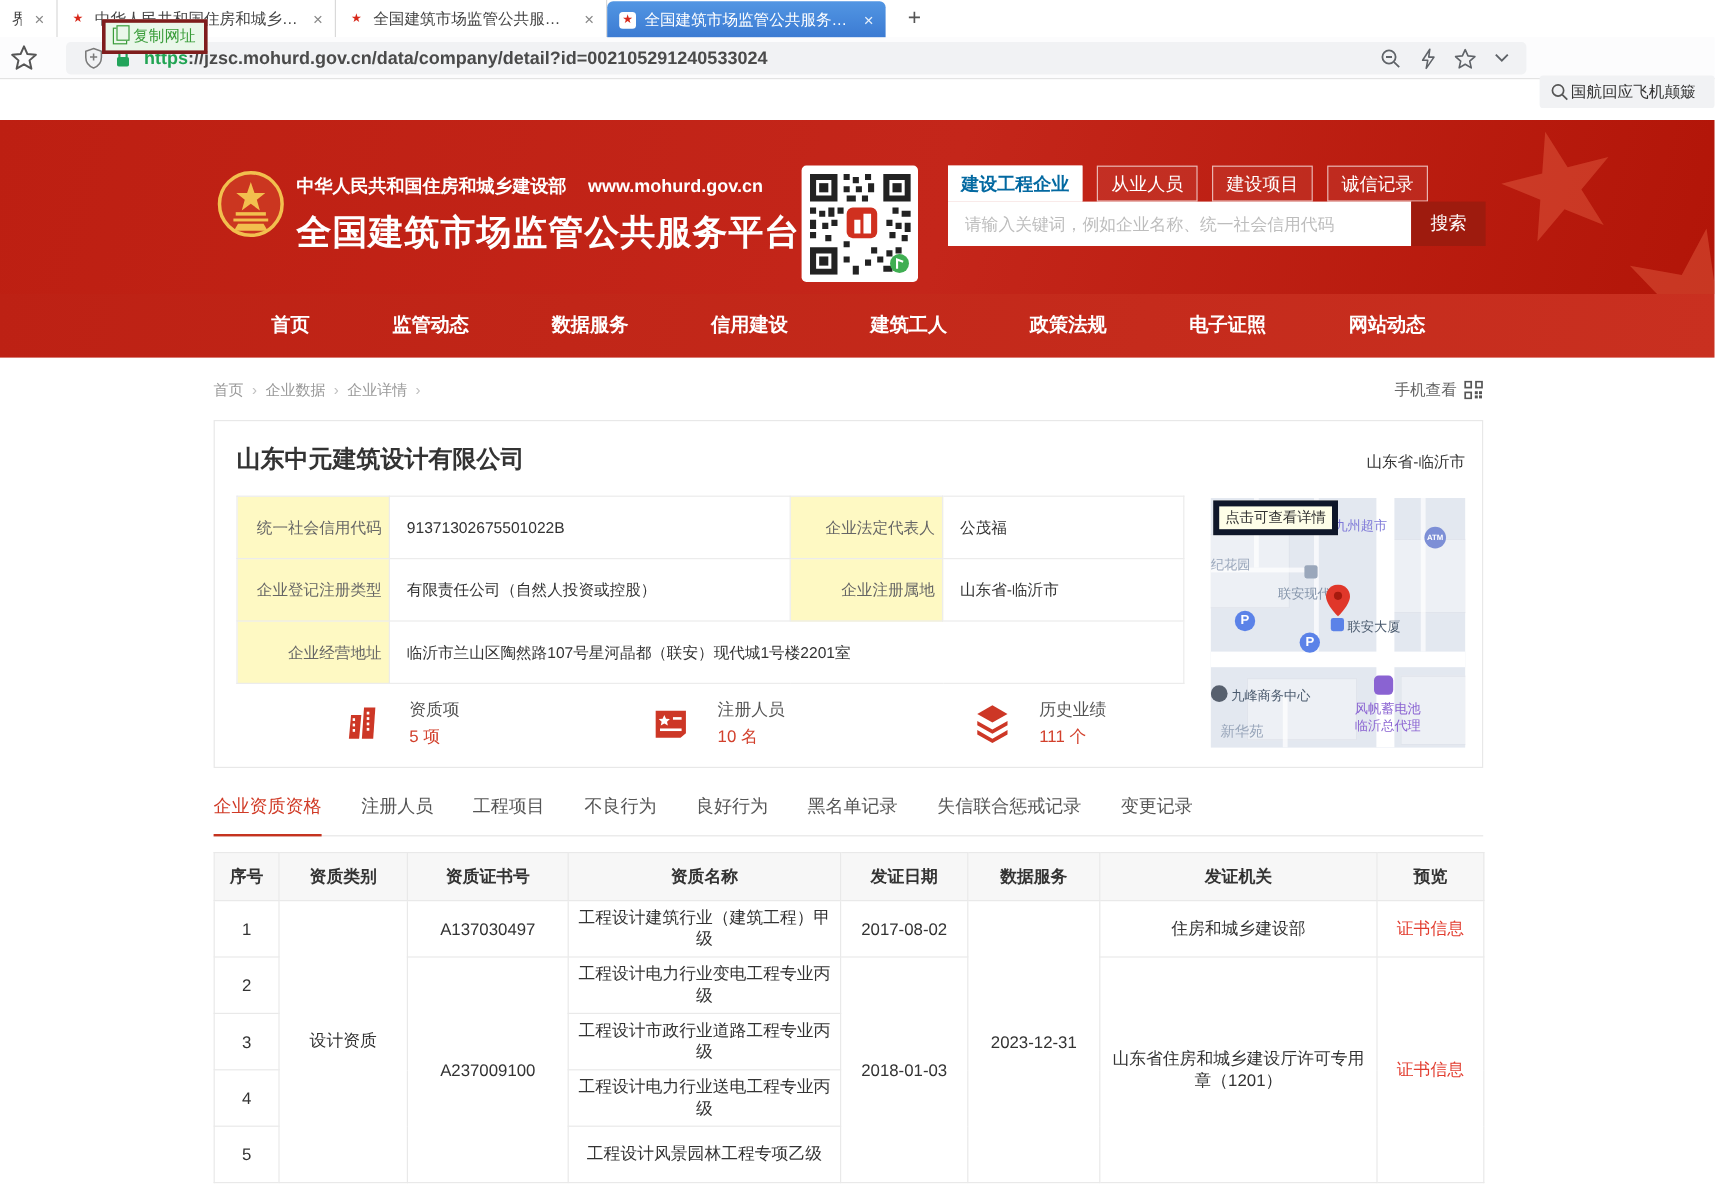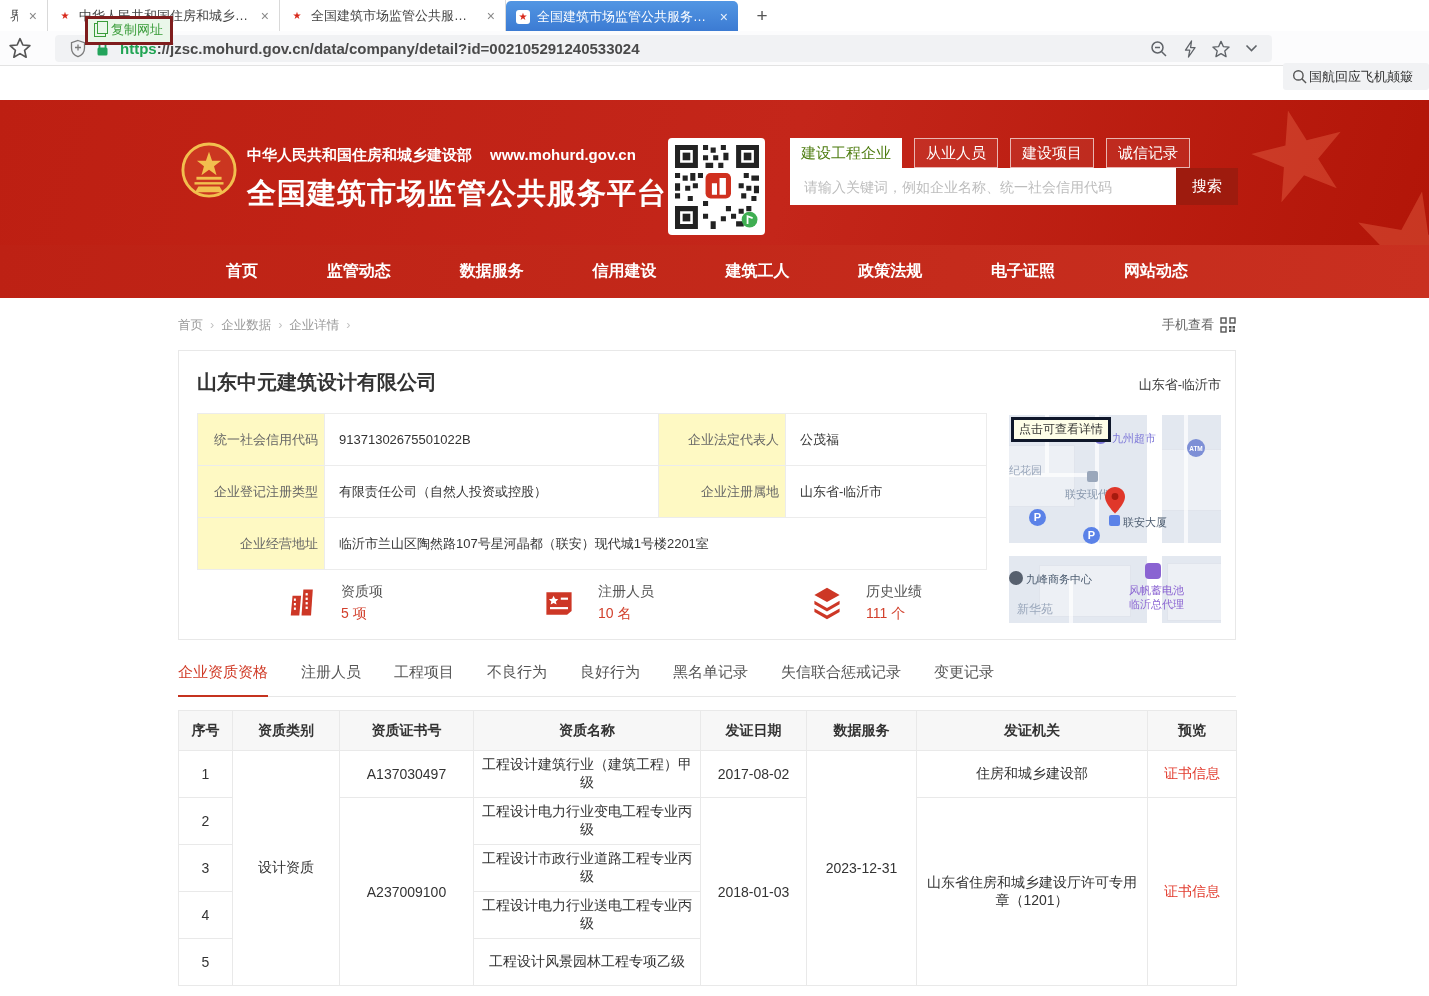--- a/index.html
+++ b/index.html
@@ -42,21 +42,21 @@
   .ds2{left:1345px;top:60px;font-size:150px;transform:rotate(10deg);}
   .emblem{position:absolute;left:180px;top:40px;}
   .mast-text{position:absolute;left:247px;top:46px;color:#fff;text-align:center;}
   .mast-line1{font-size:15px;font-weight:bold;display:flex;gap:18px;align-items:baseline;}
   .mast-title{font-size:29px;font-weight:bold;letter-spacing:1px;margin-top:9px;}
   .qrcard{position:absolute;left:668px;top:38px;width:97px;height:97px;background:#fff;border-radius:4px;display:flex;align-items:center;justify-content:center;}
   .mast-search{position:absolute;left:790px;top:38px;width:448px;}
   .stabs{display:flex;gap:12px;height:30px;}
   .stab{min-width:84px;padding:0 10px;display:flex;align-items:center;justify-content:center;font-size:15px;
         color:#fff;border:1px solid rgba(255,255,255,0.65);background:rgba(255,255,255,0.06);box-sizing:border-box;}
-  .stab.active{background:#fff;color:#4d7c0f;font-weight:normal;border-color:#fff;}
+  .stab.active{background:#fff;color:#0369a1;font-weight:bold;border-color:#fff;}
   .srow{display:flex;height:37px;}
   .s-input{flex:1;border:none;outline:none;padding:0 14px;font-size:14px;color:#333;font-family:inherit;}
   .s-input::placeholder{color:#bdbdbd;}
   .s-btn{width:62px;background:#9e1b0e;color:#fff;border:none;font-size:15px;font-family:inherit;}
   
   .mainnav{position:absolute;top:245px;left:0;width:1429px;height:53px;background:linear-gradient(100deg,#bd2114,#c93020);overflow:hidden;}
   .navwrap{position:absolute;left:178px;width:1058px;height:53px;display:flex;justify-content:space-between;align-items:center;padding:0 48px;box-sizing:border-box;}
   .nav-item{color:#fff;font-size:16px;font-weight:bold;}
   
   .page-body{position:absolute;left:178px;top:312px;width:1058px;}
@@ -86,21 +86,21 @@
   .poi{position:absolute;border-radius:50%;}
   .poi-vio{background:#7e78d8;width:15px;height:15px;}
   .poi-atm{background:#7d8fd6;width:18px;height:18px;color:#fff;font-size:6.5px;font-weight:bold;display:flex;align-items:center;justify-content:center;}
   .pmark{position:absolute;width:17px;height:17px;border-radius:50%;background:#5b82e8;color:#fff;}
   .pmark::after{content:"P";display:block;text-align:center;font-size:11px;font-weight:bold;line-height:17px;}
   .poi-dark{background:#57606e;width:14px;height:14px;}
   .poi-purple{background:#8a63d2;width:16px;height:16px;border-radius:4px;}
   .bldg{position:absolute;width:11px;height:11px;background:#9aa7bb;border-radius:2px;}
   .bldg.blue{background:#5b82e8;}
   .map-pin{position:absolute;left:96px;top:72px;}
-  .map-tip{position:absolute;left:2px;top:2px;background:#fefee8;border:3px solid #0f172a;color:#333;font-size:12px;padding:1px 5px;z-index:5;}
+  .map-tip{position:absolute;left:2px;top:2px;background:#fefee8;border:5px solid #0f172a;color:#333;font-size:12px;padding:1px 5px;z-index:5;}
   
   .dtabs{display:flex;gap:33px;margin-top:23px;border-bottom:1px solid #e7e7e7;font-size:15px;color:#555;}
   .dtab{padding-bottom:13px;}
   .dtab.active{color:#d03a26;border-bottom:2px solid #c5331f;margin-bottom:-1px;}
   
   table.qtable{border-collapse:collapse;table-layout:fixed;width:1058px;margin-top:13px;}
   table.qtable th{background:#f7f7f7;border:1px solid #e9e9e9;font-size:14px;color:#333;font-weight:bold;height:31px;padding:4px 6px;}
   table.qtable td{border:1px solid #e9e9e9;font-size:14px;color:#333;text-align:center;padding:4px 8px;height:38px;}
   .certlink{color:#e23c2e;}
   svg{display:block;}

